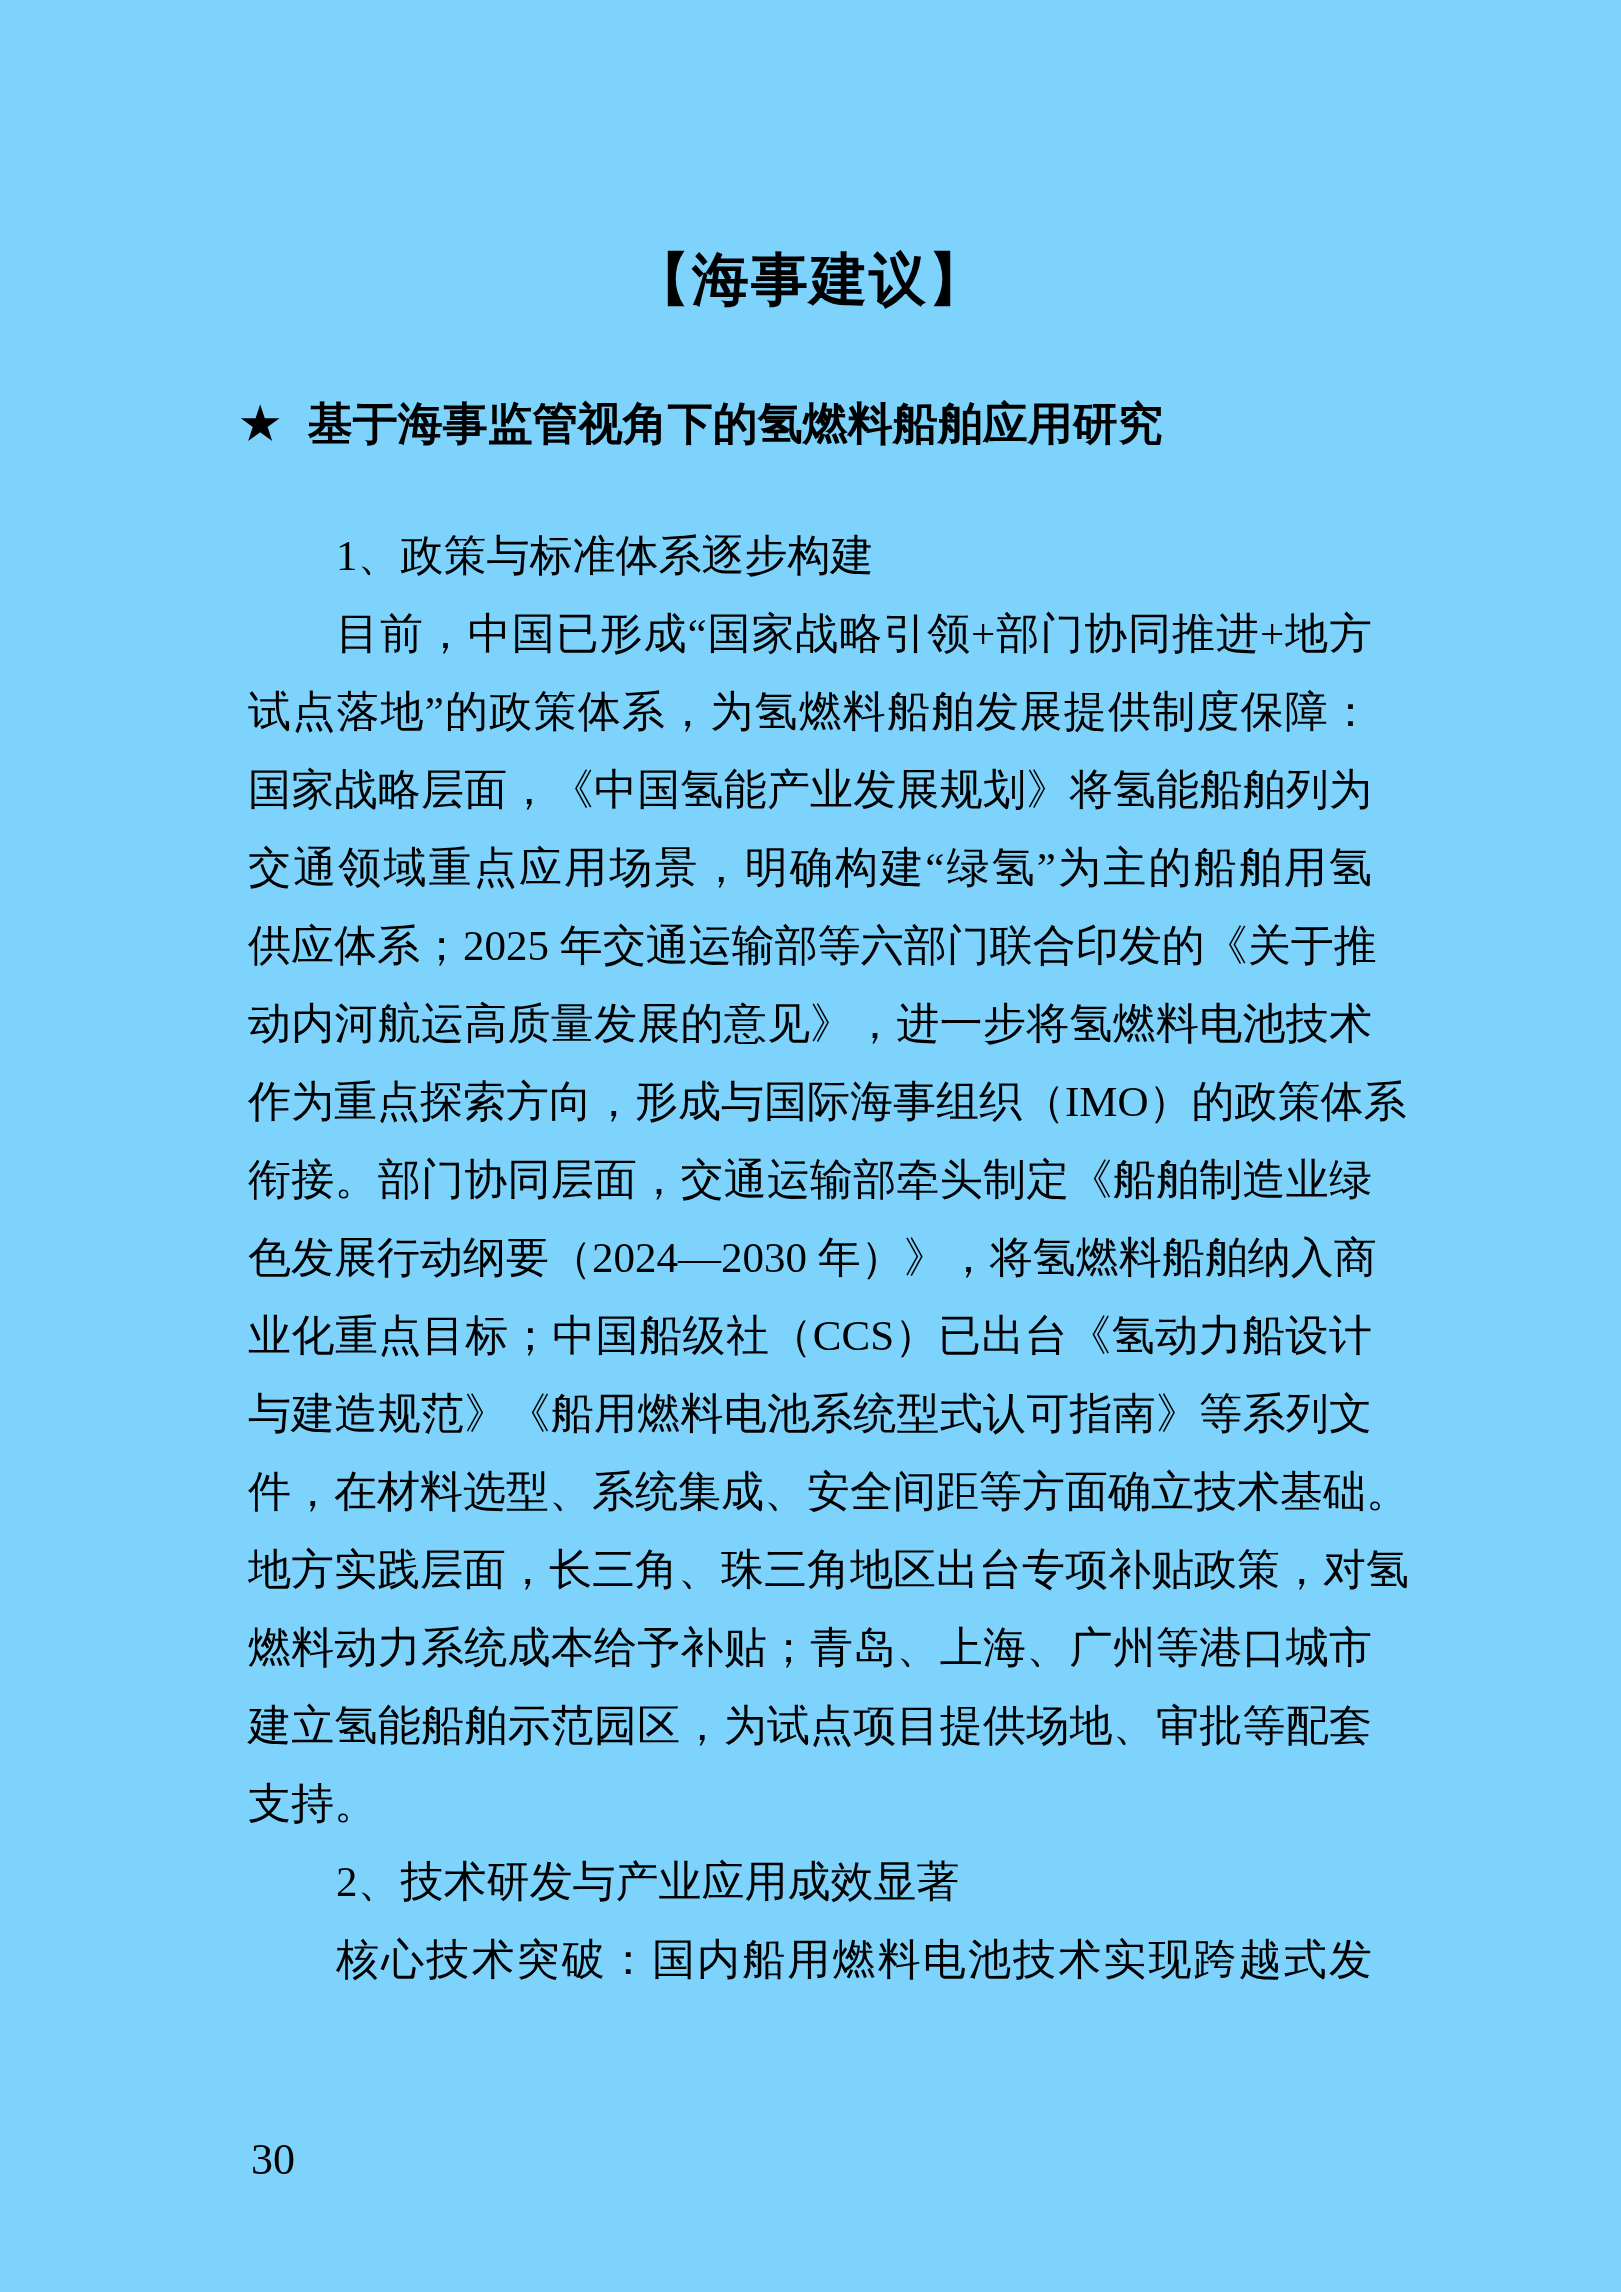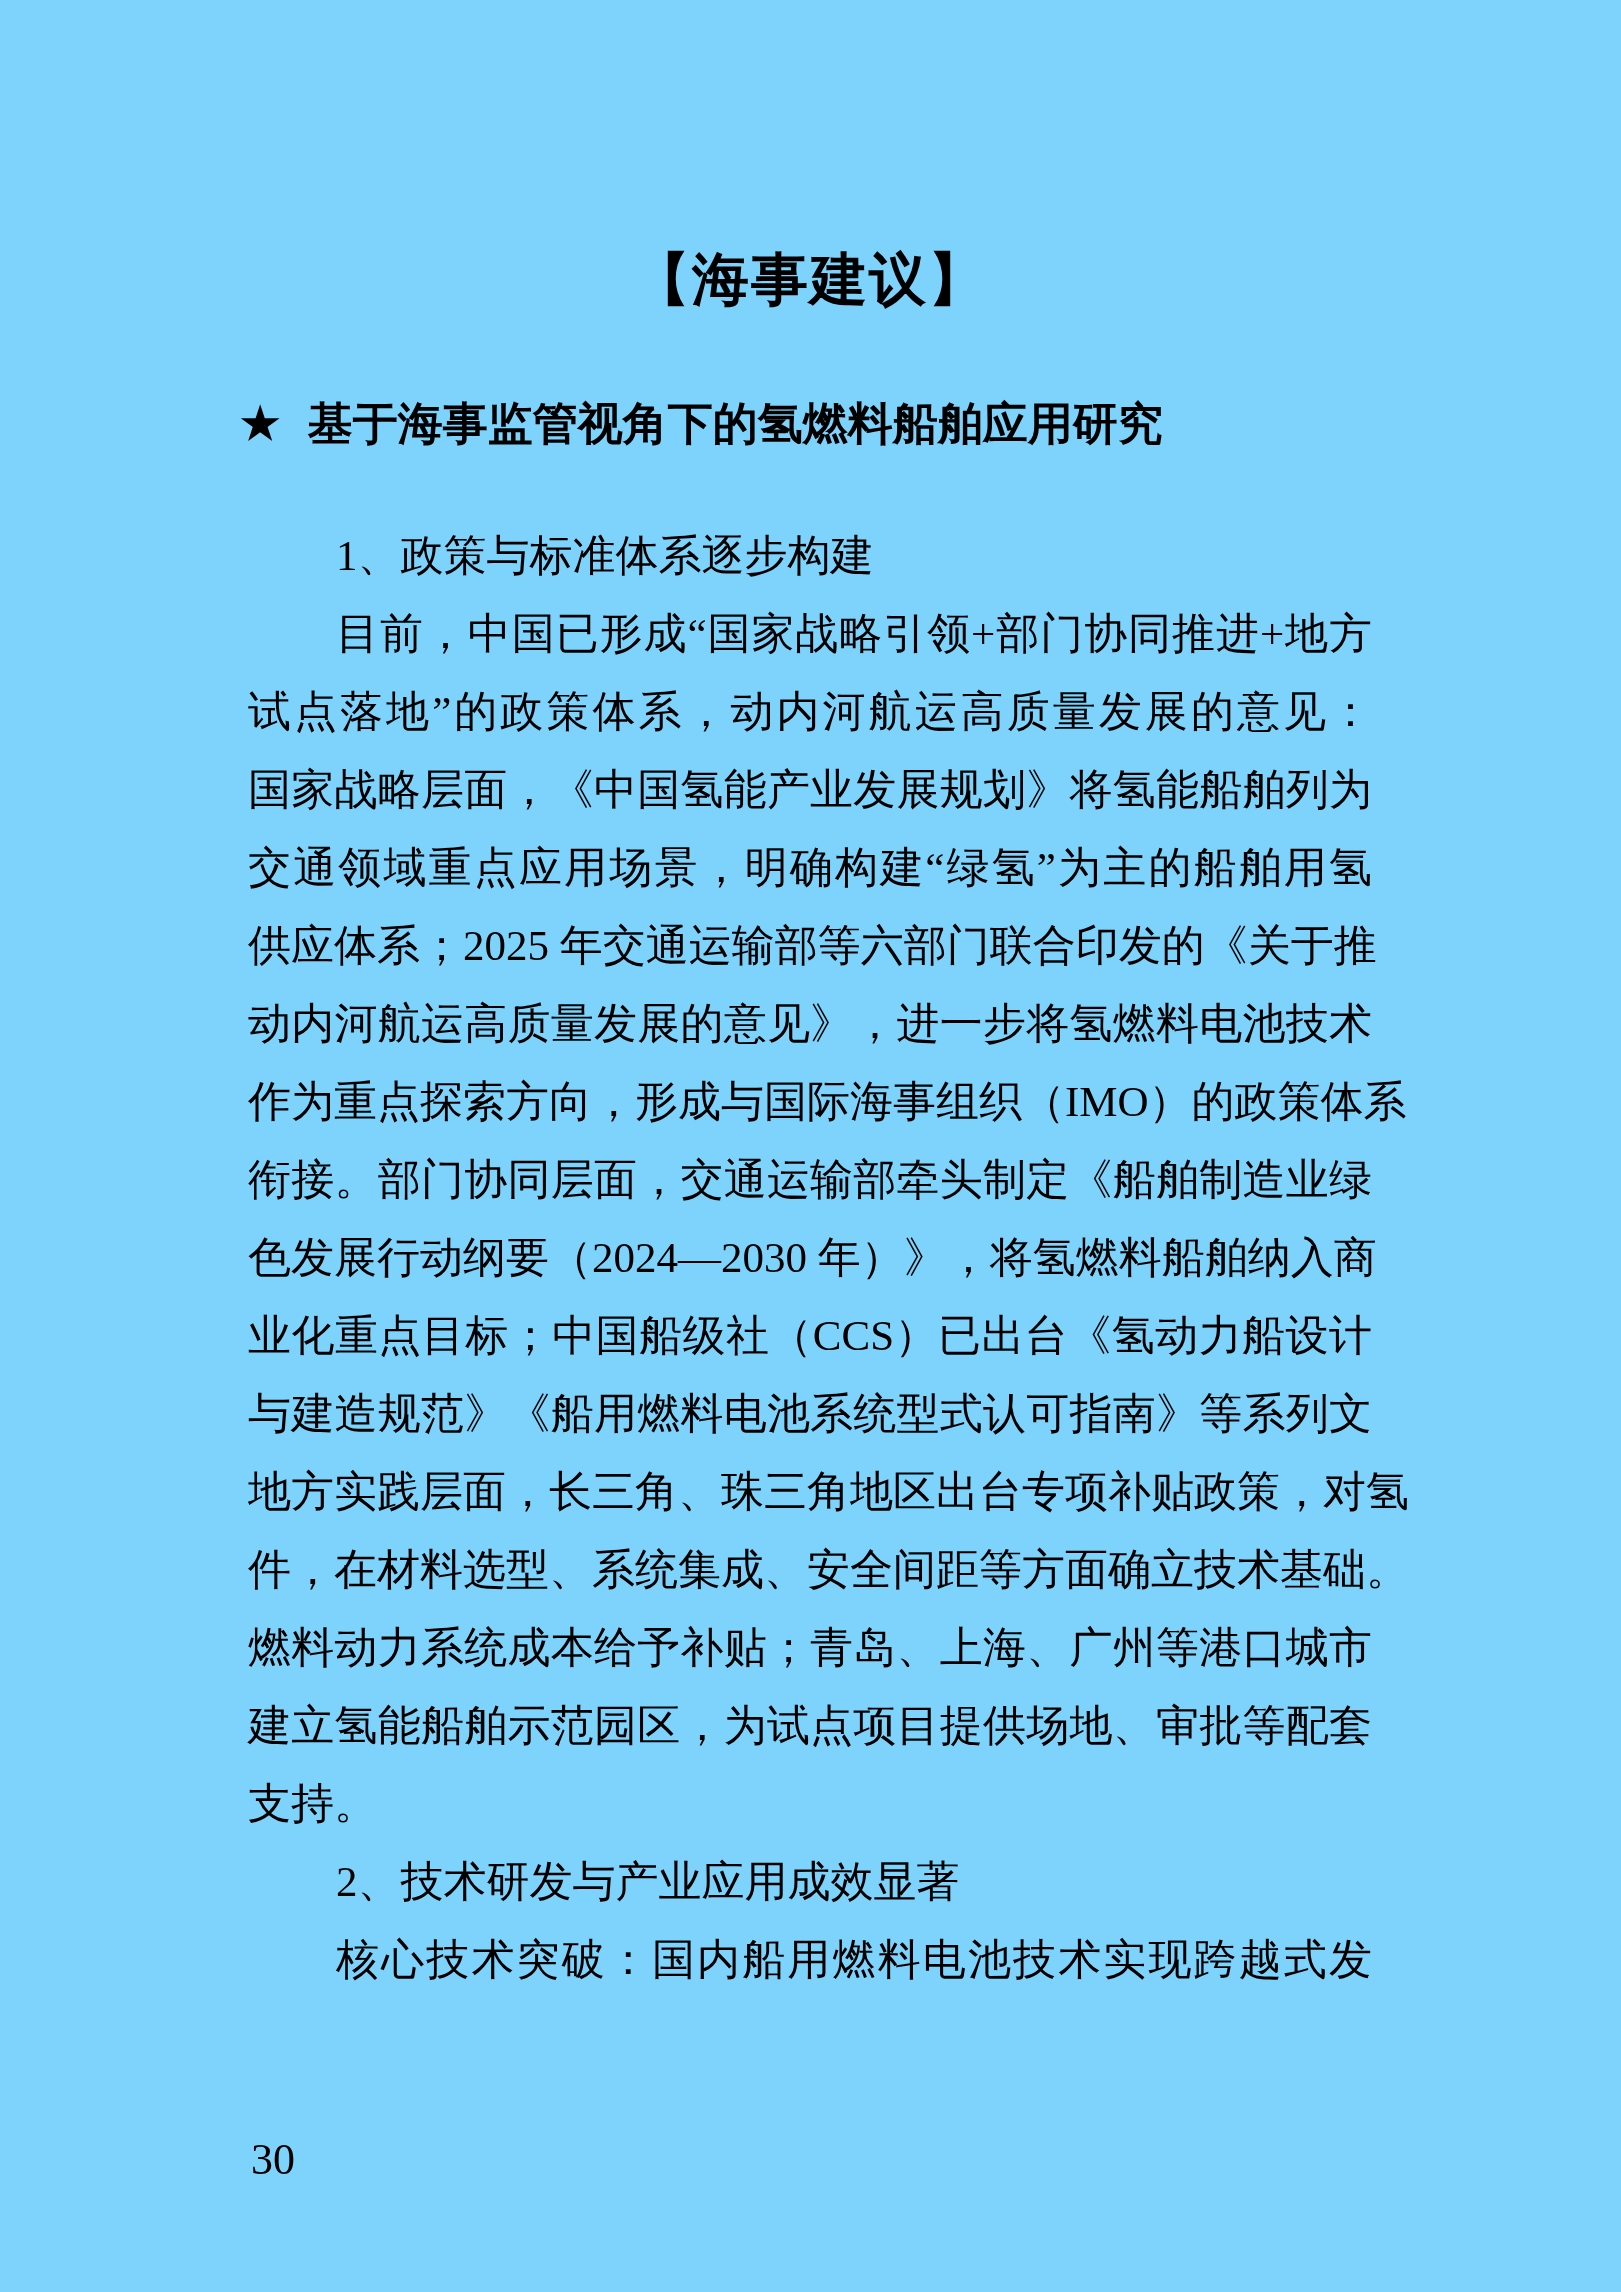--- a/index.html
+++ b/index.html
@@ -87,32 +87,32 @@
 
   <div class="doc-title">【海事建议】</div>
 
   <div class="article-title">
     <span class="star">★</span><span>基于海事监管视角下的氢燃料船舶应用研究</span>
   </div>
 
   <div class="body-text">
     <div class="line left indent">1、政策与标准体系逐步构建</div>
     <div class="line indent">目前，中国已形成“国家战略引领+部门协同推进+地方</div>
-    <div class="line">试点落地”的政策体系，动内河航运高质量发展的意见：</div>
+    <div class="line">试点落地”的政策体系，为氢燃料船舶发展提供制度保障：</div>
     <div class="line">国家战略层面，《中国氢能产业发展规划》将氢能船舶列为</div>
     <div class="line">交通领域重点应用场景，明确构建“绿氢”为主的船舶用氢</div>
     <div class="line">供应体系；2025 年交通运输部等六部门联合印发的《关于推</div>
     <div class="line">动内河航运高质量发展的意见》，进一步将氢燃料电池技术</div>
     <div class="line">作为重点探索方向，形成与国际海事组织（IMO）的政策体系</div>
     <div class="line">衔接。部门协同层面，交通运输部牵头制定《船舶制造业绿</div>
     <div class="line">色发展行动纲要（2024—2030 年）》，将氢燃料船舶纳入商</div>
     <div class="line">业化重点目标；中国船级社（CCS）已出台《氢动力船设计</div>
     <div class="line">与建造规范》《船用燃料电池系统型式认可指南》等系列文</div>
+    <div class="line">件，在材料选型、系统集成、安全间距等方面确立技术基础。</div>
     <div class="line">地方实践层面，长三角、珠三角地区出台专项补贴政策，对氢</div>
-    <div class="line">件，在材料选型、系统集成、安全间距等方面确立技术基础。</div>
     <div class="line">燃料动力系统成本给予补贴；青岛、上海、广州等港口城市</div>
     <div class="line">建立氢能船舶示范园区，为试点项目提供场地、审批等配套</div>
     <div class="line left">支持。</div>
     <div class="line left indent">2、技术研发与产业应用成效显著</div>
     <div class="line indent">核心技术突破：国内船用燃料电池技术实现跨越式发</div>
   </div>
 
   <div class="page-number">30</div>
 
 </div>

